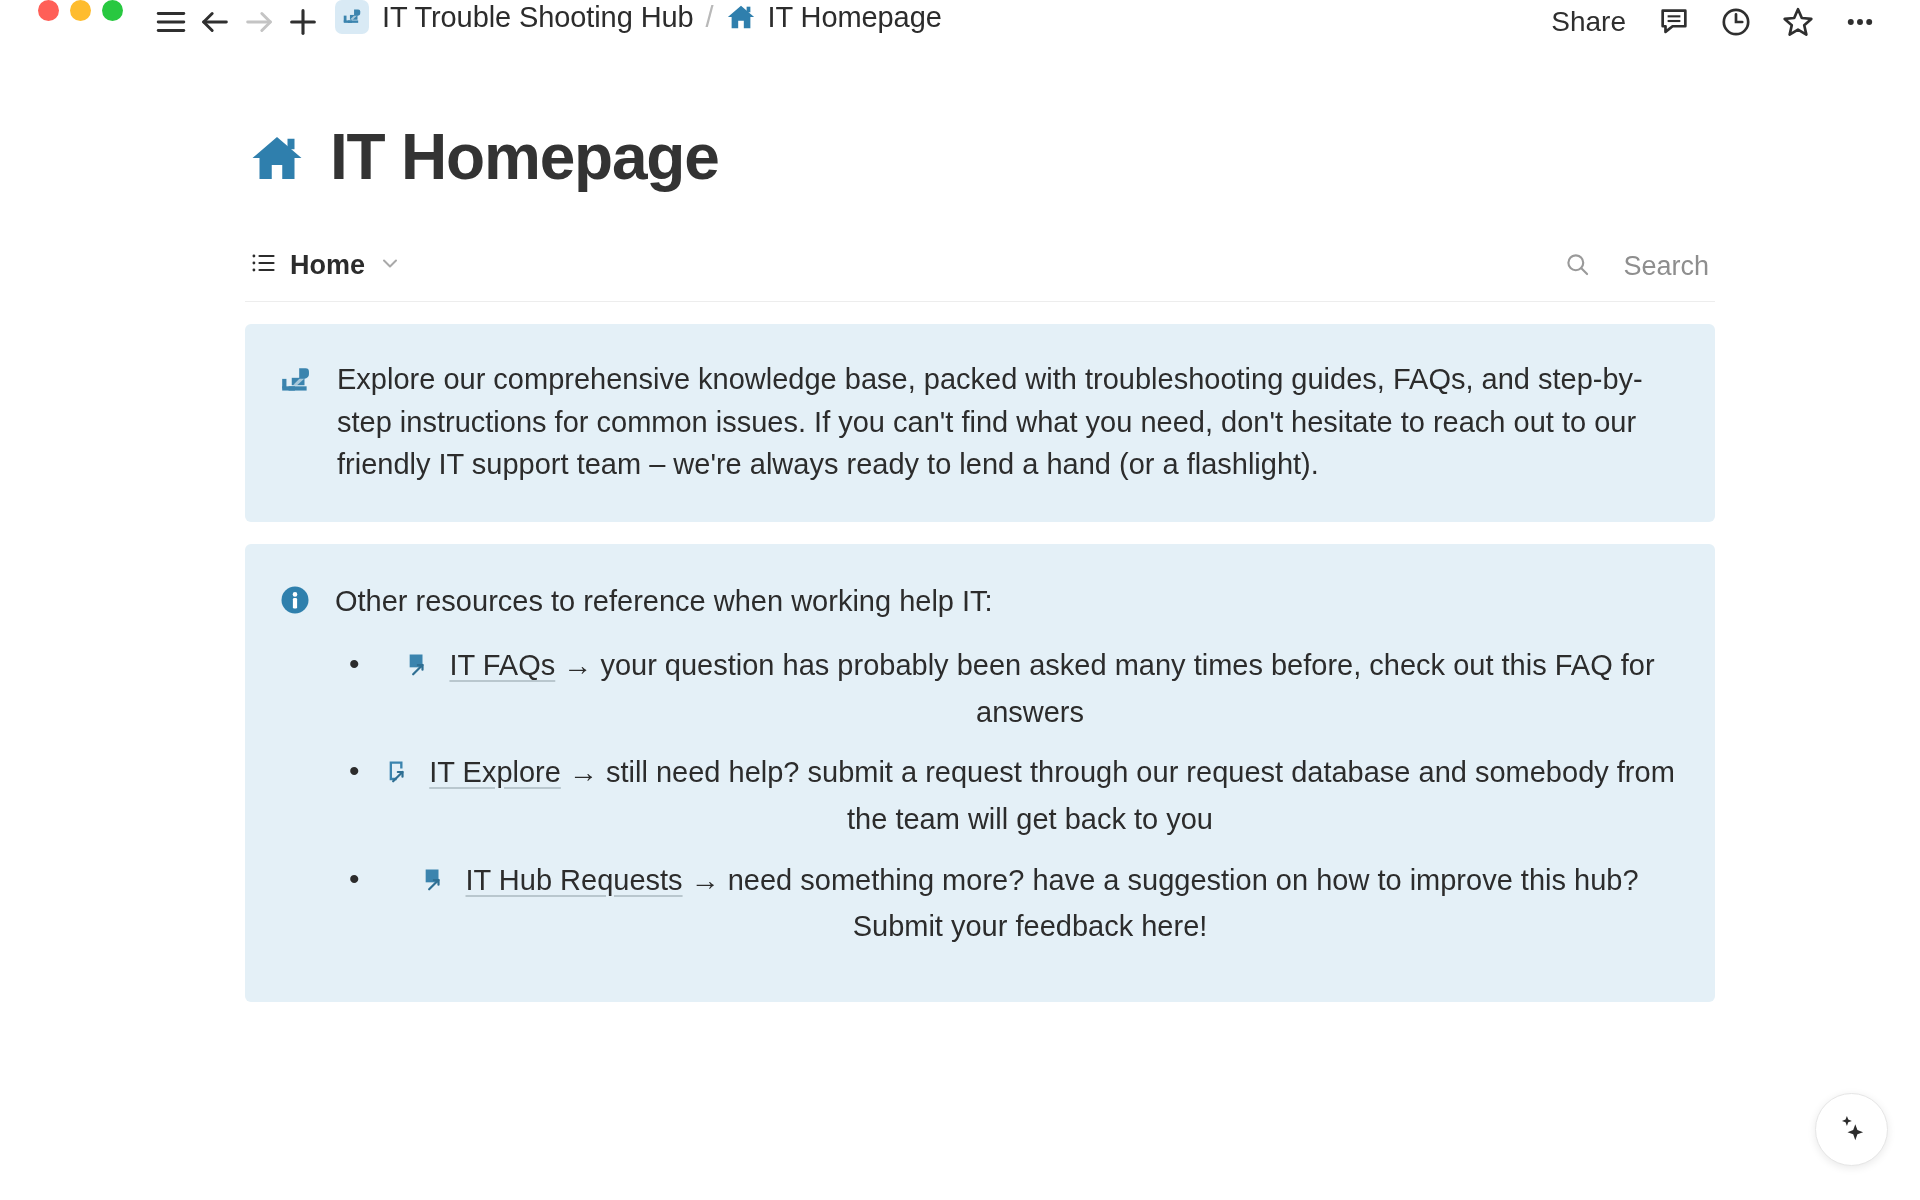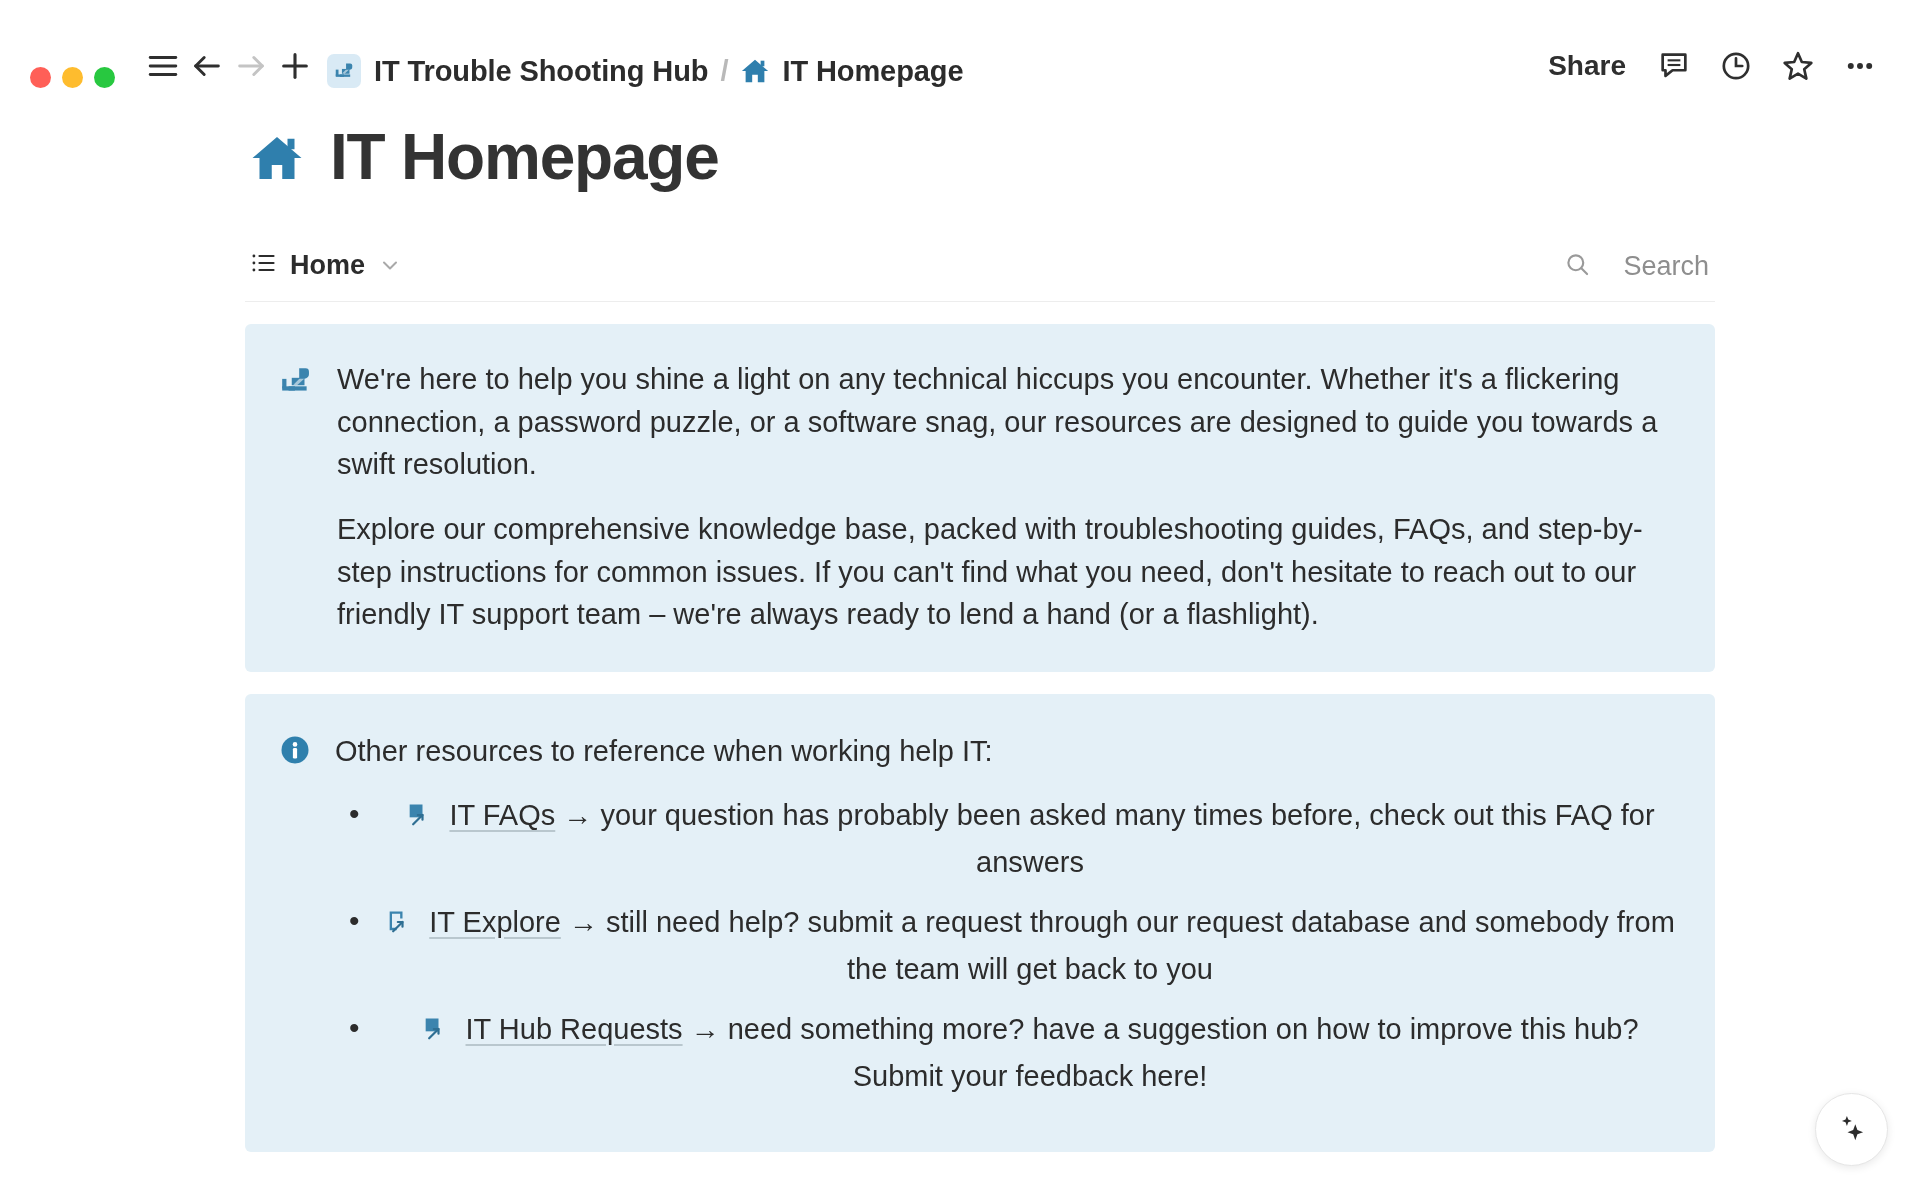--- a/index.html
+++ b/index.html
@@ -9,24 +9,23 @@
     height: 1200px;
     background: #ffffff;
     font-family: "Liberation Sans", sans-serif;
     overflow: hidden;
   }
 
   
   .topbar {
     height: 88px;
     display: flex;
-    align-items: flex-end;
-    padding: 0 38px 0 30px;
+    align-items: flex-start;
+    padding: 0 38px 0 38px;
     background: #ffffff;
-    font-weight: bold;
   }
 
   .traffic {
     display: flex;
     align-items: center;
     gap: 11px;
     margin-right: 26px;
   }
   .dot { width: 21px; height: 21px; border-radius: 50%; }
   .dot.red    { background: #ff5f57; }
@@ -115,21 +114,21 @@
   .views-row {
     margin-top: 48px;
     height: 63px;
     display: flex;
     align-items: center;
     border-bottom: 1.6px solid #ededed;
     padding-left: 4px;
   }
   .view-tab {
     display: flex;
-    align-items: flex-end;
+    align-items: center;
     gap: 13px;
     padding-bottom: 10px;
   }
   .view-tab-label {
     font-size: 27px;
     font-weight: bold;
     color: #2c2c2c;
   }
   .views-right {
     margin-left: auto;
@@ -369,21 +368,20 @@
         <svg width="34" height="34" viewBox="0 0 32 32">
           <rect x="3" y="14" width="4" height="9" fill="#3b84ae"></rect>
           <rect x="3" y="21" width="12" height="4" fill="#3b84ae"></rect>
           <path d="M12 13 L24 13 L24 20 L12 20 Z" fill="#3b84ae"></path>
           <path d="M13.5 19.5 L22 11 L24.5 13.2 L17 20 Z" fill="#ffffff" opacity="0.55"></path>
           <path d="M19 4 h6 a3.2 3.2 0 0 1 3.2 3.2 v2.4 a4.2 4.2 0 0 1 -4.2 4.2 h-5 z" fill="#3b84ae"></path>
           <rect x="9" y="21" width="17" height="4" fill="#3b84ae"></rect>
         </svg>
       </span>
       <div class="callout-body">
-        <p class="callout-p">We're here to help you shine a light on any technical hiccups you encounter. Whether it's a flickering connection, a password puzzle, or a software snag, our resources are designed to guide you towards a swift resolution.</p>
         <p class="callout-p">Explore our comprehensive knowledge base, packed with troubleshooting guides, FAQs, and step-by-step instructions for common issues. If you can't find what you need, don't hesitate to reach out to our friendly IT support team – we're always ready to lend a hand (or a flashlight).</p>
       </div>
     </div>
 
     <div class="callout">
       <span class="callout-ico">
         <svg width="32" height="32" viewBox="0 0 32 32">
           <circle cx="16" cy="16" r="13.5" fill="#2f80ad"></circle>
           <circle cx="16" cy="10.4" r="2.3" fill="#ffffff"></circle>
           <rect x="13.9" y="14" width="4.2" height="10.5" rx="1.3" fill="#ffffff"></rect>

